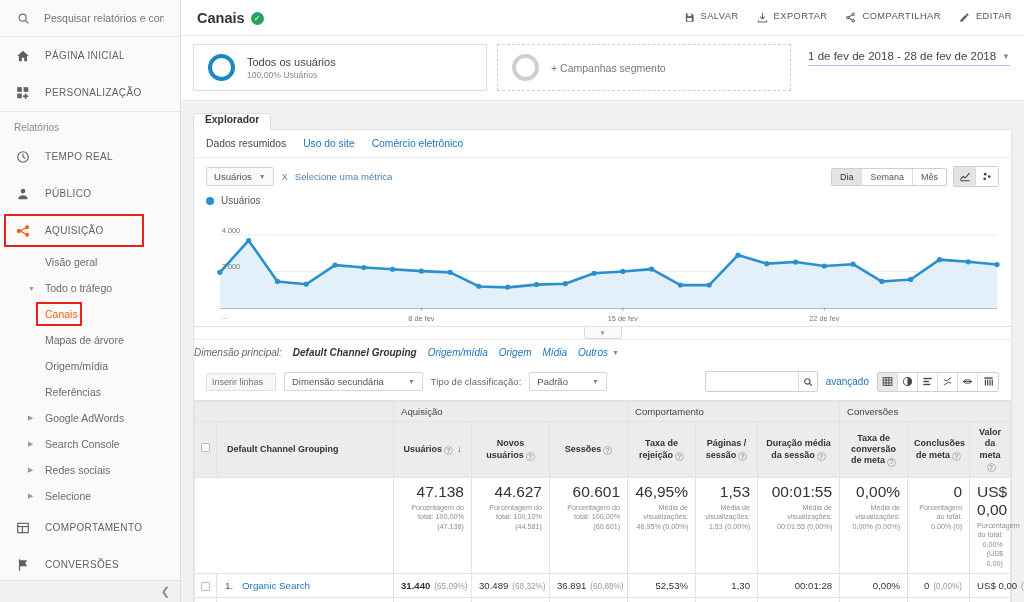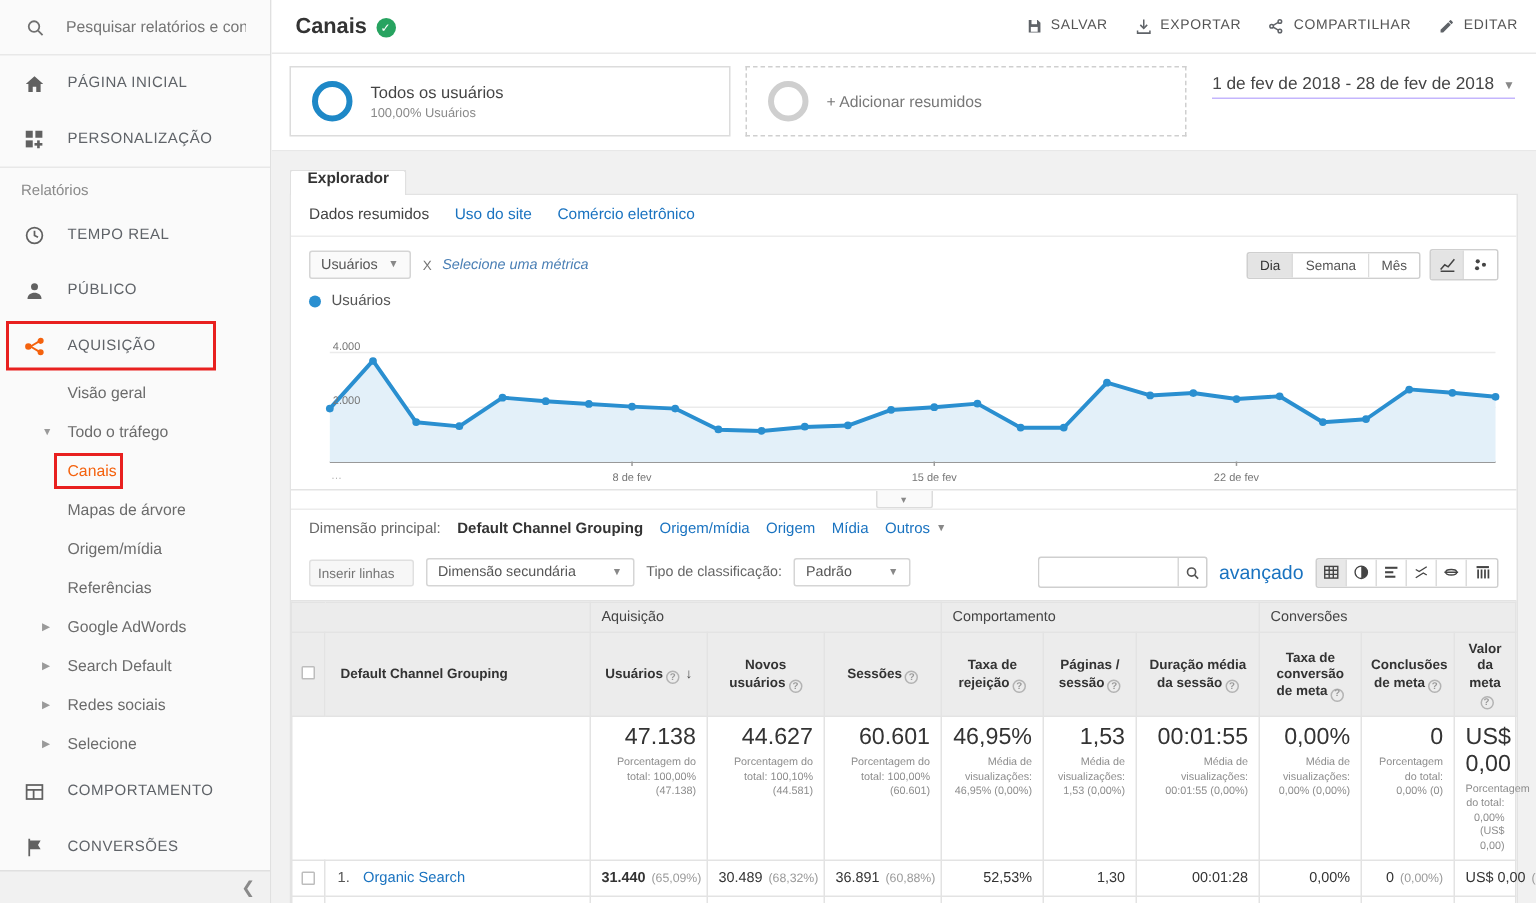--- a/index.html
+++ b/index.html
@@ -106,21 +106,21 @@
   .subtab.active{ color:#444; }
 
   .chartctl{ display:flex; align-items:center; padding:8px 12px 2px 12px; position:relative;}
   .metric-pill{
     border:1px solid #d5d5d5; background:#fafafa; border-radius:2px;
     padding:3px 7px; font-size:9.6px; color:#555; display:flex; align-items:center; gap:7px;
     cursor:pointer;
   }
   .metric-pill .cv{ font-size:7px; color:#888; }
   .x-rem{ font-size:9px; color:#777; margin:0 7px 0 8px; cursor:pointer; }
-  .sel-metric{ font-size:9.6px; color:#4a7fb5; cursor:pointer;font-style:italic; }
+  .sel-metric{ font-size:9.6px; color:#4a7fb5; cursor:pointer; }
   .seg-ctl{ margin-left:auto; display:flex; align-items:center; gap:6px; }
   .btngroup{ display:flex; border:1px solid #cfcfcf; border-radius:2px; overflow:hidden;}
   .btngroup .b{
     font-size:9px; padding:3px 8px; background:#fff; color:#555; cursor:pointer;
     border-right:1px solid #dcdcdc;
   }
   .btngroup .b:last-child{ border-right:none; }
   .btngroup .b.active{ background:#e4e4e4; color:#333; }
   .iconpair{ display:flex; border:1px solid #cfcfcf; border-radius:2px; overflow:hidden; }
   .iconpair .b{
@@ -137,21 +137,21 @@
   .chartwrap{ position:relative; height:118px; margin:2px 12px 0 12px;}
   .collapse{
     height:13px; border-top:1px solid #e3e3e3; display:flex; justify-content:center;
   }
   .collapse .tab2{
     width:38px;height:12px;border:1px solid #dcdcdc;border-top:none;background:#fafafa;
     display:flex;align-items:center;justify-content:center;font-size:7px;color:#888;cursor:pointer;
     border-radius:0 0 2px 2px;
   }
 
-  .dimrow{ padding:7px 12px; font-size:10px; display:flex; align-items:flex-end; gap:11px; border-top:1px solid #ececec;}
+  .dimrow{ padding:7px 0; font-size:10px; display:flex; align-items:flex-end; gap:11px; border-top:1px solid #ececec;font-style:italic;}
   .dimrow .lab{ color:#666; }
   .dimrow .cur{ color:#333; font-weight:bold; }
   .dimrow a{ color:#1a73c0; cursor:pointer; }
   .dimrow .cv{ font-size:7px; color:#888; }
 
   .toolrow{
     display:flex; align-items:center; gap:8px; padding:6px 12px 8px 12px;
     border-bottom:1px solid #e3e3e3;
   }
   .ghost-input{
@@ -169,21 +169,21 @@
     margin-left:auto; display:flex; align-items:center; border:1px solid #cfcfcf; border-radius:2px; background:#fff;
   }
   .searchbox input{
     border:none;outline:none;width:92px;font-size:9.5px;padding:3px 5px;
     font-family:"Liberation Sans", sans-serif;
   }
   .searchbox .mag{
     width:19px;height:19px;display:flex;align-items:center;justify-content:center;
     border-left:1px solid #d8d8d8; color:#666; font-size:10px; cursor:pointer;
   }
-  .adv{ font-size:13px; color:#1a73c0; cursor:pointer; }
+  .adv{ font-size:10px; color:#1a73c0; cursor:pointer; }
   .viewicons{ display:flex; border:1px solid #cfcfcf; border-radius:2px; overflow:hidden;}
   .viewicons .b{
     width:20px;height:18px;display:flex;align-items:center;justify-content:center;
     background:#fff;border-right:1px solid #dcdcdc;cursor:pointer;color:#5f6368;
   }
   .viewicons .b:last-child{border-right:none;}
   .viewicons .b.active{ background:#e8e8e8;}
 
   
   table.gt{ width:100%; border-collapse:collapse; table-layout:fixed; }
@@ -316,21 +316,21 @@
     </div>
     <div class="sb-sub">
       <span>Referências</span>
     </div>
     <div class="sb-sub arrowed">
       <span class="tri">▶</span>
       <span>Google AdWords</span>
     </div>
     <div class="sb-sub arrowed">
       <span class="tri">▶</span>
-      <span>Search Default</span>
+      <span>Search Console</span>
     </div>
     <div class="sb-sub arrowed">
       <span class="tri">▶</span>
       <span>Redes sociais</span>
     </div>
     <div class="sb-sub arrowed">
       <span class="tri">▶</span>
       <span>Selecione</span>
     </div>
 
@@ -419,21 +419,21 @@
     <div class="segment-bar">
       <div class="seg">
         <span class="ring"></span>
         <span>
           <div class="seg-t1">Todos os usuários</div>
           <div class="seg-t2">100,00% Usuários</div>
         </span>
       </div>
       <div class="seg add">
         <span class="ring grey"></span>
-        <span class="seg-add-label">+ Adicionar resumidos</span>
+        <span class="seg-add-label">+ Campanhas segmento</span>
       </div>
       <div class="daterange">
         <span class="t">1 de fev de 2018 - 28 de fev de 2018</span>
         <span class="cv">▼</span>
       </div>
     </div>
 
     <div class="tabstrip">
       <span class="tab">Explorador</span>
     </div>

